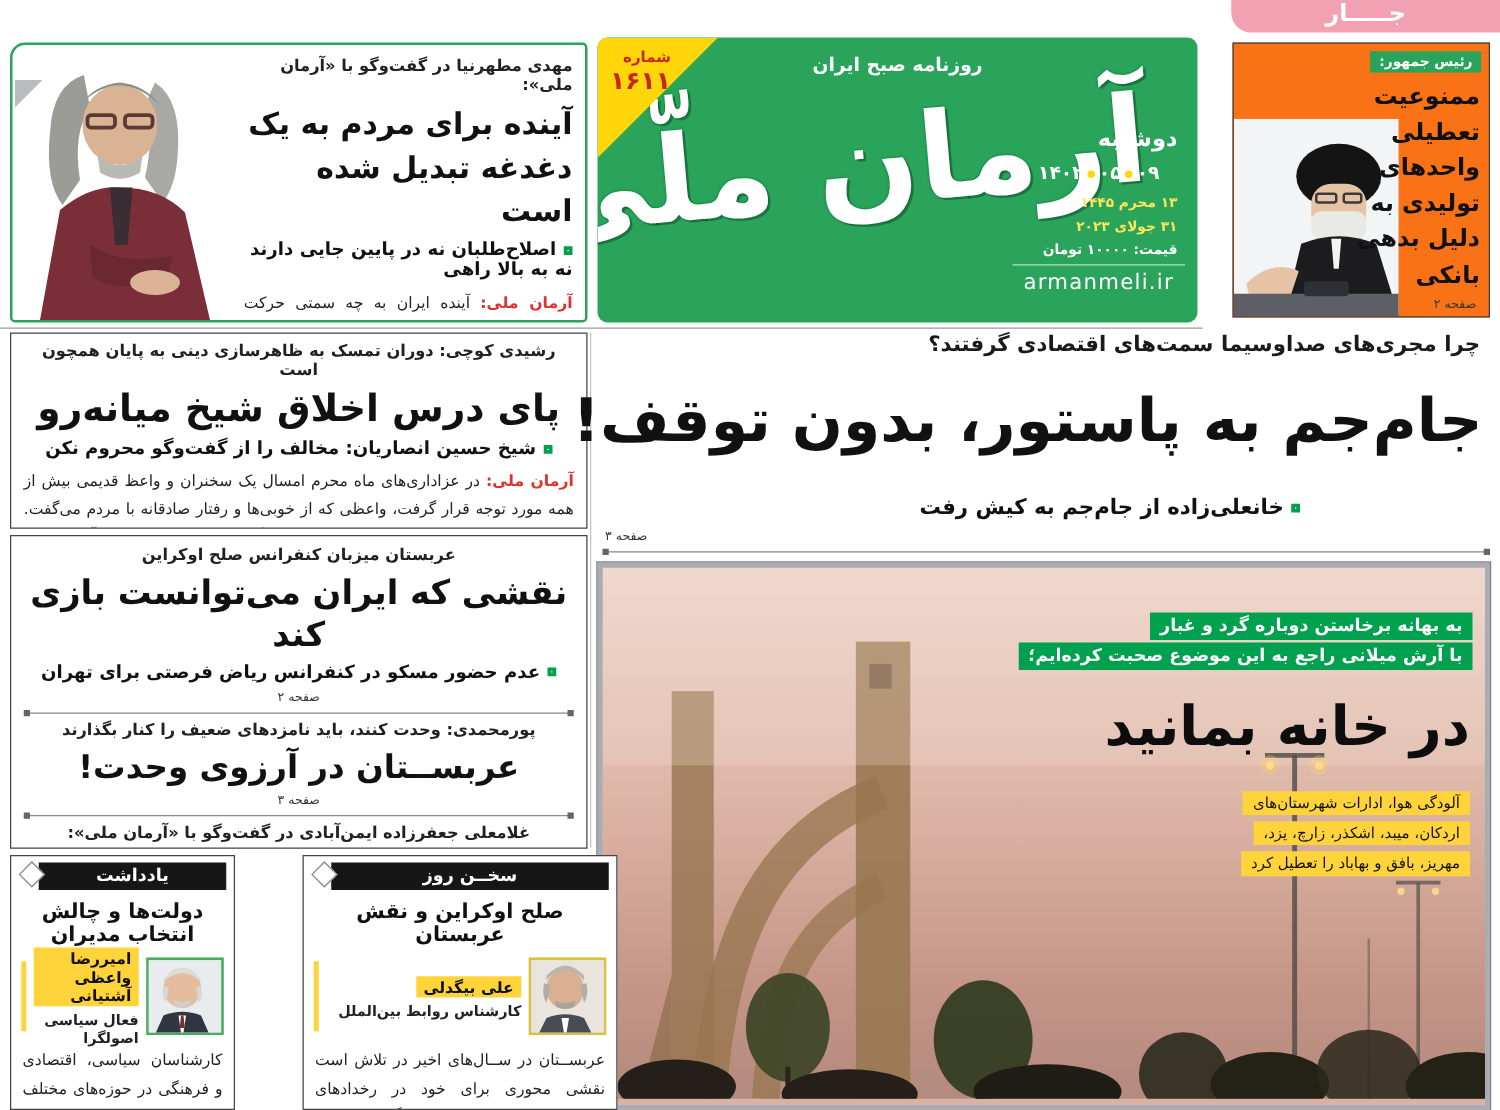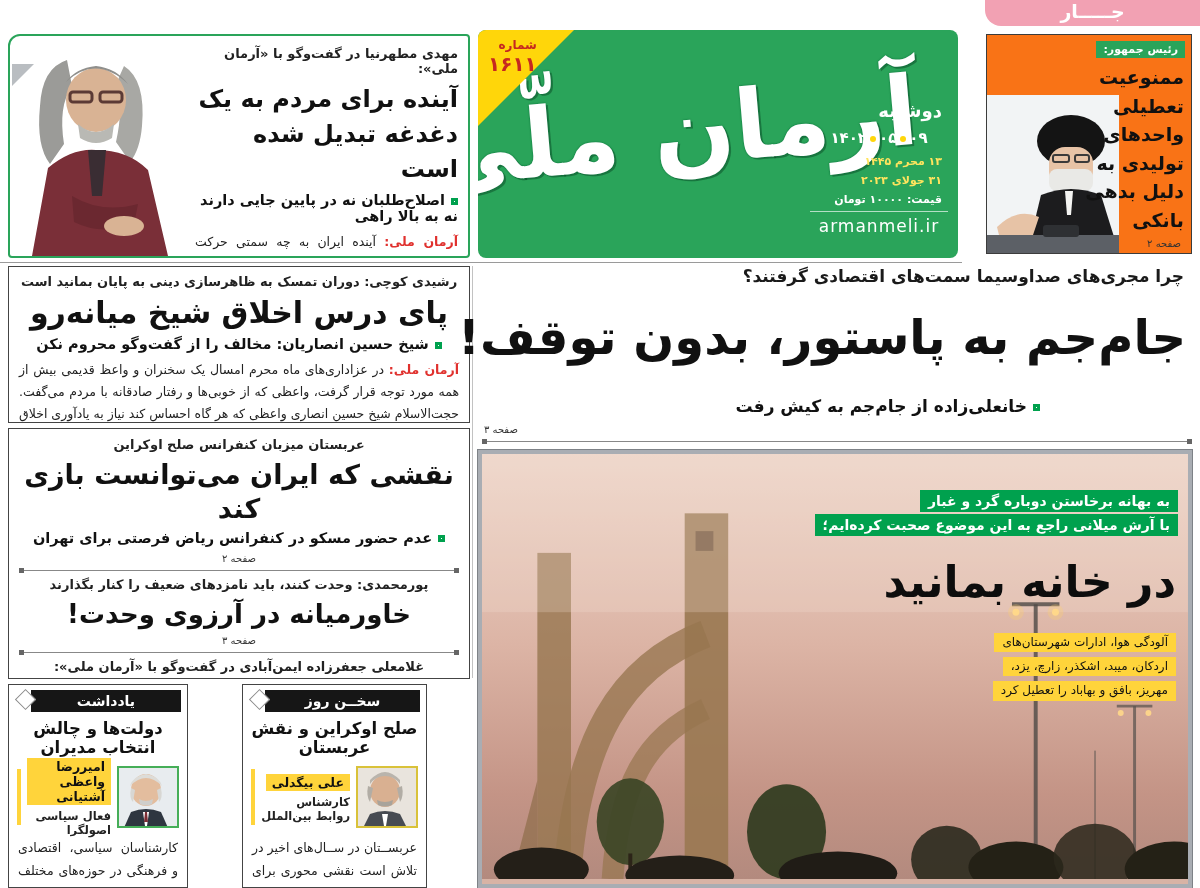--- a/index.html
+++ b/index.html
@@ -93,21 +93,21 @@
   .photo-frame{left:478px;top:450px;width:714px;height:438px;border:4px solid #a9adb3;outline:1px solid #7e8287;background:#d8b3a5;overflow:hidden;}
   .scene{position:absolute;inset:0;}
   .ph-kicker{position:absolute;top:36px;right:10px;text-align:right;z-index:5;line-height:1.15;}
   .ph-kicker span{display:inline-block;background:var(--bright_green);color:#fff;font-size:14px;font-weight:bold;padding:3px 8px;margin-bottom:2px;}
   .ph-headline{position:absolute;top:102px;right:12px;z-index:5;font-size:44px;font-weight:bold;color:#0d0d0d;text-align:right;}
   .ph-caption{position:absolute;top:178px;right:12px;z-index:5;text-align:right;line-height:1.1;}
   .ph-caption span{display:inline-block;background:var(--hl_yellow);color:#111;font-size:12px;font-weight:normal;padding:3px 8px;margin-bottom:4px;}
 
   
   .col{top:684px;width:180px;height:204px;border:1.2px solid #444;background:#fff;overflow:hidden;}
-  .col-note{left:8px;} .col-sokhan{left:242px;width:185px;}
+  .col-note{left:8px;} .col-sokhan{left:242px;width:252px;}
   .col-header{position:relative;margin:5px 6px 0 22px;height:22px;background:#161616;display:flex;align-items:center;justify-content:center;}
   .col-header span{color:#fff;font-size:14px;font-weight:bold;}
   .col-diamond{position:absolute;left:-13px;top:2px;width:15px;height:15px;background:#fff;border:1.5px solid #8a8a8a;transform:rotate(45deg);}
   .col-title{text-align:center;font-size:16.5px;font-weight:bold;margin:7px 4px 6px;}
   .author-row{display:flex;align-items:center;gap:6px;padding:0 8px;height:68px;}
   .author-photo{width:62px;height:62px;flex:0 0 62px;border:2px solid #46ae58;overflow:hidden;background:#dfe4e8;}
   .author-photo.y{border-color:#d9c23a;}
   .author-meta{flex:1;text-align:right;}
   .author-name{display:inline-block;background:var(--hl_yellow);font-size:12.5px;font-weight:bold;padding:1px 6px;margin-bottom:4px;}
   .author-role{font-size:11.5px;font-weight:bold;color:#222;}
@@ -138,20 +138,21 @@
       <path d="M40 158 L54 100 Q84 88 114 100 L132 158 Z" fill="#1c1c1e"></path>
       <path d="M78 96 L86 96 L84 120 L80 120 Z" fill="#f4f4f2"></path>
       <path d="M10 132 Q30 112 52 122 L46 140 Q26 146 12 140 Z" fill="#e7c3a6"></path>
       <rect x="0" y="140" width="132" height="18" fill="#5c6066"></rect>
       <rect x="56" y="130" width="36" height="12" rx="3" fill="#2e3033"></rect>
     </svg>
     <div class="pres-page">صفحه ۲</div>
   </div>
 
   <div class="abs masthead">
+    <div class="mh-tagline">روزنامه صبح ایران</div>
     <div class="mh-logo">آرمان ملّی</div>
     <div class="mh-tri"></div>
     <div class="mh-issue">
       <span class="lbl">شماره</span>
       <span class="num">۱۶۱۱</span>
     </div>
     <div class="mh-dates">
       <div class="mh-weekday">دوشنبه</div>
       <div class="mh-solar">
         <span>۱۴۰۲</span><span class="dot"></span><span>۰۵</span><span class="dot"></span><span>۰۹</span>
@@ -191,21 +192,21 @@
         <span>آینده ایران به چه سمتی حرکت خواهد کرد؟ این سوال امروز به یک دغدغه مهم در جامعه ایران تبدیل شده است. اینکه مشکلات اقتصادی و چالش‌های بین‌المللی...</span>
       </div>
 
     </div>
   </div>
 
   <div class="abs hline"></div>
   <div class="abs vline"></div>
 
   <div class="abs box2">
-    <div class="kicker">رشیدی کوچی: دوران تمسک به ظاهرسازی دینی به پایان بمانید است</div>
+    <div class="kicker">رشیدی کوچی: دوران تمسک به ظاهرسازی دینی به پایان همچون است</div>
     <div class="h2a">پای درس اخلاق شیخ میانه‌رو</div>
     <div class="subhead">
       <span class="bullet"></span><span>شیخ حسین انصاریان: مخالف را از گفت‌وگو محروم نکن</span>
     </div>
     <div class="body-txt">
       <span class="lead-red">آرمان ملی:</span>
       <span>در عزاداری‌های ماه محرم امسال یک سخنران و واعظ قدیمی بیش از همه مورد توجه قرار گرفت، واعظی که از خوبی‌ها و رفتار صادقانه با مردم می‌گفت. حجت‌الاسلام شیخ حسین انصاری واعظی که هر گاه احساس کند نیاز به یادآوری اخلاق در جامعه است...</span>
     </div>
 
   </div>
@@ -215,21 +216,21 @@
       <div class="kicker">عربستان میزبان کنفرانس صلح اوکراین</div>
       <div class="stack-headline1">نقشی که ایران می‌توانست بازی کند</div>
       <div class="subhead">
         <span class="bullet"></span><span>عدم حضور مسکو در کنفرانس ریاض فرصتی برای تهران</span>
       </div>
       <div class="page-ref">صفحه ۲</div>
     </div>
     <div class="divider"></div>
     <div>
       <div class="kicker">پورمحمدی: وحدت کنند، باید نامزدهای ضعیف را کنار بگذارند</div>
-      <div class="stack-headline2">خاورمیانه در آرزوی وحدت!</div>
+      <div class="stack-headline2">عربســتان در آرزوی وحدت!</div>
       <div class="page-ref">صفحه ۳</div>
     </div>
     <div class="divider"></div>
     <div>
       <div class="kicker">غلامعلی جعفرزاده ایمن‌آبادی در گفت‌وگو با «آرمان ملی»:</div>
 
     </div>
   </div>
 
   <div class="abs main-kicker">چرا مجری‌های صداوسیما سمت‌های اقتصادی گرفتند؟</div>

